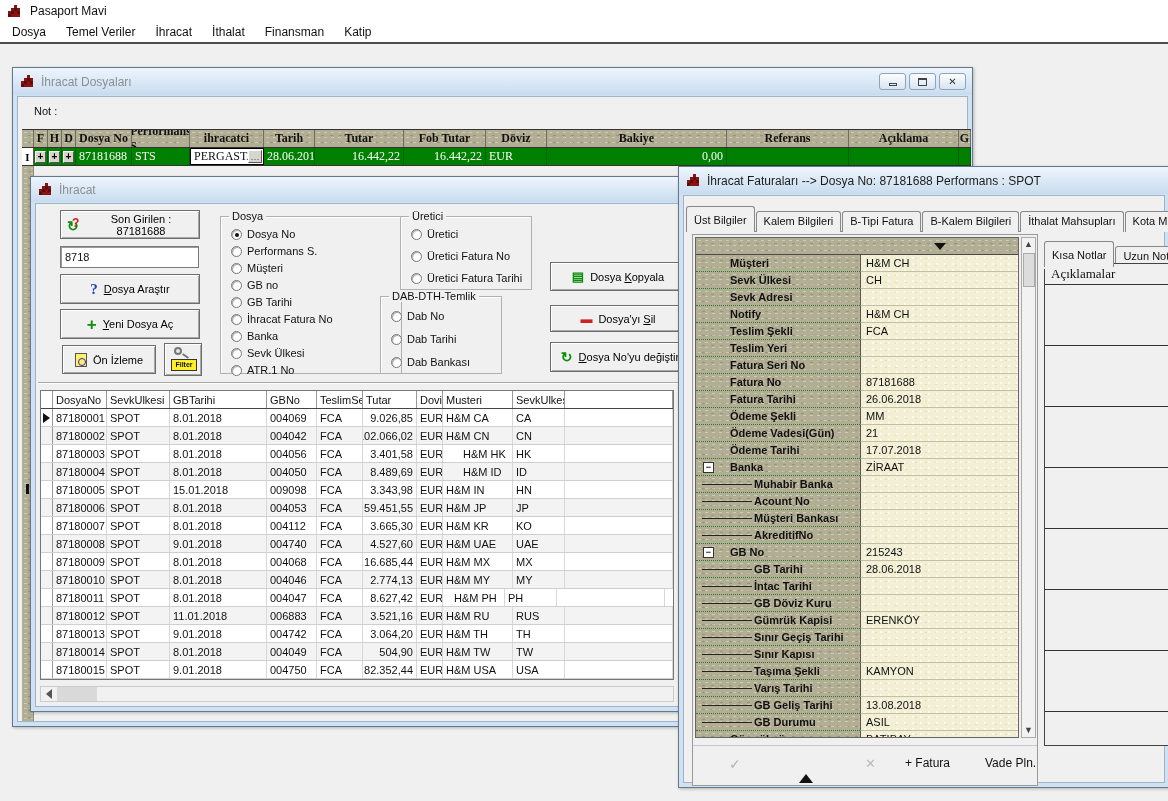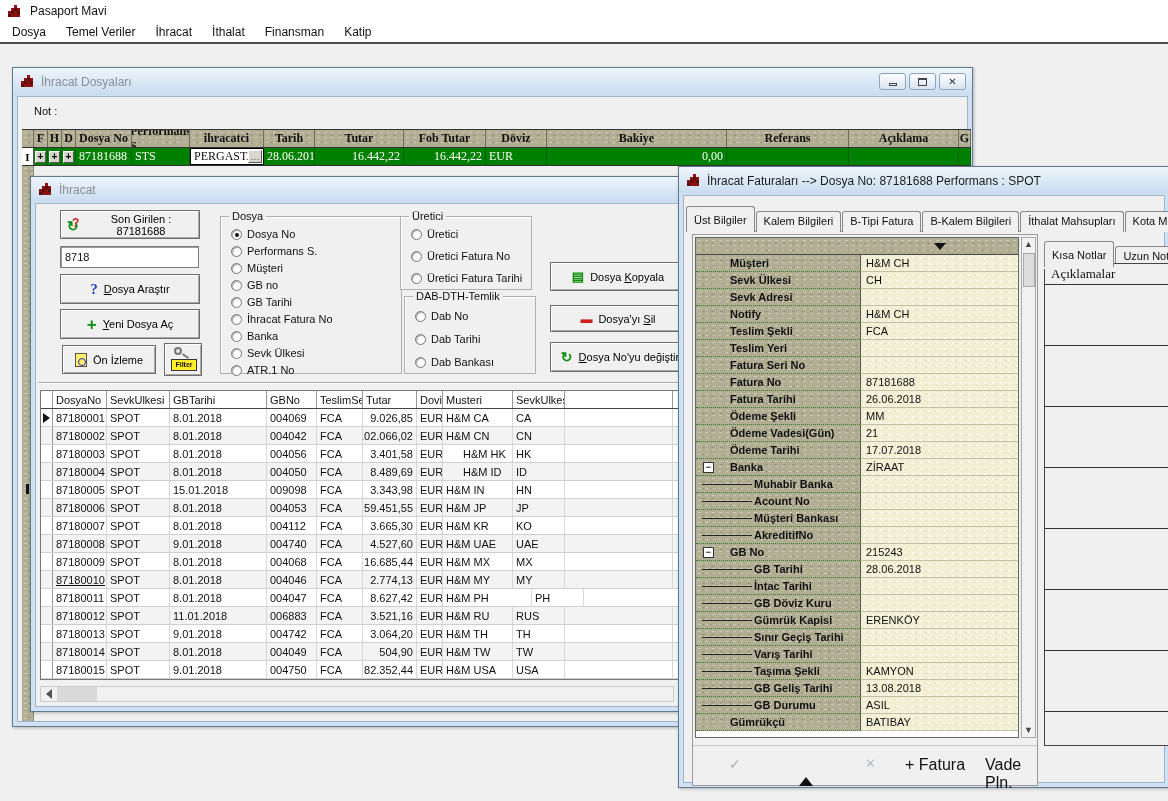--- a/index.html
+++ b/index.html
@@ -129,21 +129,21 @@
   .pglabel.child .pltext{margin-left:58px;}
   .treeline{position:absolute;left:6px;top:8px;width:50px;border-top:1px solid #222;}
   .expbox{position:absolute;left:7px;top:3px;width:11px;height:11px;background:#fff;border:1px solid #333;
     font:bold 9px "Liberation Sans",sans-serif;display:flex;align-items:center;justify-content:center;line-height:1;}
   .pgval{width:158px;flex:0 0 158px;border-bottom:1px solid #c2bfa2;border-left:1px solid #555;
     font-size:11px;display:flex;align-items:center;padding-left:5px;overflow:hidden;white-space:nowrap;}
   #pgscroll{position:absolute;left:328px;top:2px;width:15px;height:501px;background:#f2f2f2;border:1px solid #aaa;}
   .sc-arrow{position:absolute;left:2px;width:9px;height:9px;color:#444;font-size:9px;line-height:9px;text-align:center;}
   #pgthumb{position:absolute;left:1px;top:15px;width:12px;height:34px;background:#dcdcdc;border:1px solid #aaa;}
   #pgtoolbar{position:absolute;left:0;right:0;bottom:0;height:40px;border-top:1px solid #c8c8c8;}
-  .tb-item{position:absolute;top:10px;font-size:16px;}
+  .tb-item{position:absolute;top:10px;font-size:12px;}
   .tb-check{color:#a9b4ae;font-size:14px;}
   .tb-cross{color:#b3bcc4;font-size:13px;}
   .tri-up{width:0;height:0;border-bottom:9px solid #111;border-left:7px solid transparent;border-right:7px solid transparent;}
 
   #notes-tabs{position:absolute;display:flex;align-items:flex-end;}
   #notes-list{position:absolute;background:#f0f0f0;border:1px solid #444;overflow:hidden;}
   #notes-header{height:21px;border-bottom:1px solid #333;font-family:"Liberation Serif",serif;font-size:13px;
     display:flex;align-items:center;padding-left:6px;}
   .note-row{height:61px;border-bottom:1px solid #333;}
 </style>
@@ -335,21 +335,21 @@
               <span class="radio"></span>
               <span class="radio-label">Üretici Fatura No</span>
             </div>
             <div class="radio-item" style="top: 54px;">
               <span class="radio"></span>
               <span class="radio-label">Üretici Fatura Tarihi</span>
             </div>
           </div>
       </div>
 
-      <div class="groupbox" style="left:368px;top:92px;width:132px;height:78px;">
+      <div class="groupbox" style="left:344px;top:92px;width:122px;height:78px;">
         <span class="grouplabel">DAB-DTH-Temlik</span>
         <div id="dab-radios">
             <div class="radio-item" style="top: 12px;">
               <span class="radio"></span>
               <span class="radio-label">Dab No</span>
             </div>
             <div class="radio-item" style="top: 35px;">
               <span class="radio"></span>
               <span class="radio-label">Dab Tarihi</span>
             </div>
@@ -504,41 +504,41 @@
               <div class="itc" style="width: 50px;">004068</div>
               <div class="itc" style="width: 46px;">FCA</div>
               <div class="itc r" style="width: 54px;">16.685,44</div>
               <div class="itc" style="width: 26px;">EUR</div>
               <div class="itc" style="width: 70px;">H&amp;M MX</div>
               <div class="itc" style="width: 52px;">MX</div>
               <div class="itc" style="width: 108px;"></div>
             </div>
             <div class="itrow alt">
               <div class="itc it-marker" style="width: 12px;"></div>
-              <div class="itc" style="width: 54px; text-decoration: underline;">87180010</div>
+              <div class="itc" style="width: 54px;">87180010</div>
               <div class="itc" style="width: 63px;">SPOT</div>
               <div class="itc" style="width: 97px;">8.01.2018</div>
               <div class="itc" style="width: 50px;">004046</div>
               <div class="itc" style="width: 46px;">FCA</div>
               <div class="itc r" style="width: 54px;">2.774,13</div>
               <div class="itc" style="width: 26px;">EUR</div>
               <div class="itc" style="width: 70px;">H&amp;M MY</div>
               <div class="itc" style="width: 52px;">MY</div>
               <div class="itc" style="width: 108px;"></div>
             </div>
             <div class="itrow">
               <div class="itc it-marker" style="width: 12px;"></div>
               <div class="itc" style="width: 54px;">87180011</div>
               <div class="itc" style="width: 63px;">SPOT</div>
               <div class="itc" style="width: 97px;">8.01.2018</div>
               <div class="itc" style="width: 50px;">004047</div>
               <div class="itc" style="width: 46px;">FCA</div>
               <div class="itc r" style="width: 54px;">8.627,42</div>
               <div class="itc" style="width: 26px;">EUR</div>
-              <div class="itc" style="width: 89px;">H&amp;M PH</div>
+              <div class="itc" style="width: 54px; margin-left: 8px;">H&amp;M PH</div>
               <div class="itc" style="width: 52px;">PH</div>
               <div class="itc" style="width: 108px;"></div>
             </div>
             <div class="itrow alt">
               <div class="itc it-marker" style="width: 12px;"></div>
               <div class="itc" style="width: 54px;">87180012</div>
               <div class="itc" style="width: 63px;">SPOT</div>
               <div class="itc" style="width: 97px;">11.01.2018</div>
               <div class="itc" style="width: 50px;">006883</div>
               <div class="itc" style="width: 46px;">FCA</div>
@@ -768,30 +768,37 @@
               <div class="pgrow">
                 <div class="pglabel khaki child">
                   <span class="treeline"></span>
                   <span class="pltext">Sınır Geçiş Tarihi</span>
                 </div>
                 <div class="pgval cream"></div>
               </div>
               <div class="pgrow">
                 <div class="pglabel khaki child">
                   <span class="treeline"></span>
+                  <span class="pltext">Sınır Kapısı</span>
+                </div>
+                <div class="pgval cream"></div>
+              </div>
+              <div class="pgrow">
+                <div class="pglabel khaki child">
+                  <span class="treeline"></span>
+                  <span class="pltext">Taşıma Şekli</span>
+                </div>
+                <div class="pgval cream">KAMYON</div>
+              </div>
+              <div class="pgrow">
+                <div class="pglabel khaki child">
+                  <span class="treeline"></span>
                   <span class="pltext">Varış Tarihi</span>
                 </div>
                 <div class="pgval cream"></div>
-              </div>
-              <div class="pgrow">
-                <div class="pglabel khaki child">
-                  <span class="treeline"></span>
-                  <span class="pltext">Taşıma Şekli</span>
-                </div>
-                <div class="pgval cream">KAMYON</div>
               </div>
               <div class="pgrow">
                 <div class="pglabel khaki child">
                   <span class="treeline"></span>
                   <span class="pltext">GB Geliş Tarihi</span>
                 </div>
                 <div class="pgval cream">13.08.2018</div>
               </div>
               <div class="pgrow">
                 <div class="pglabel khaki child">

